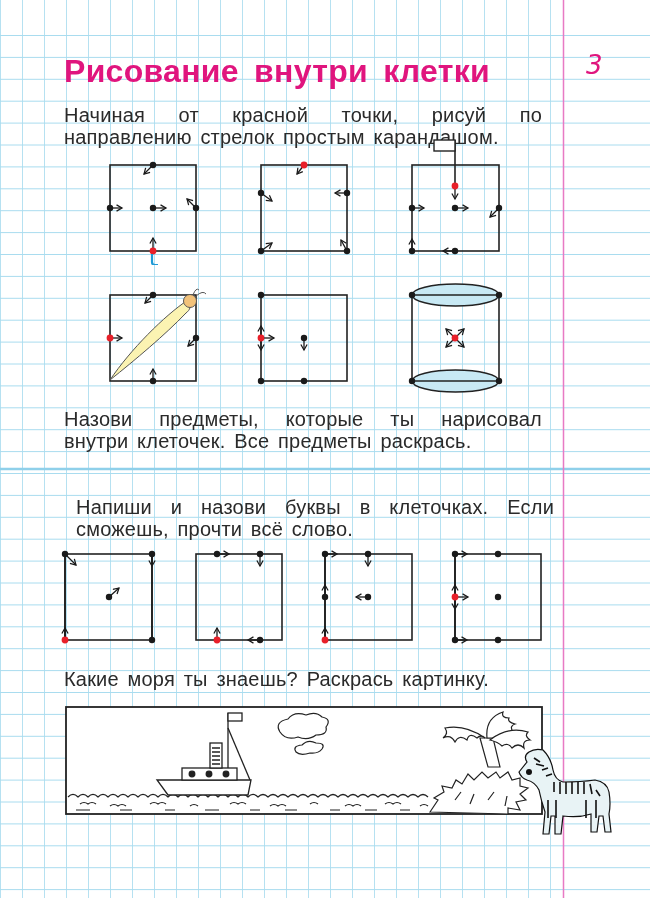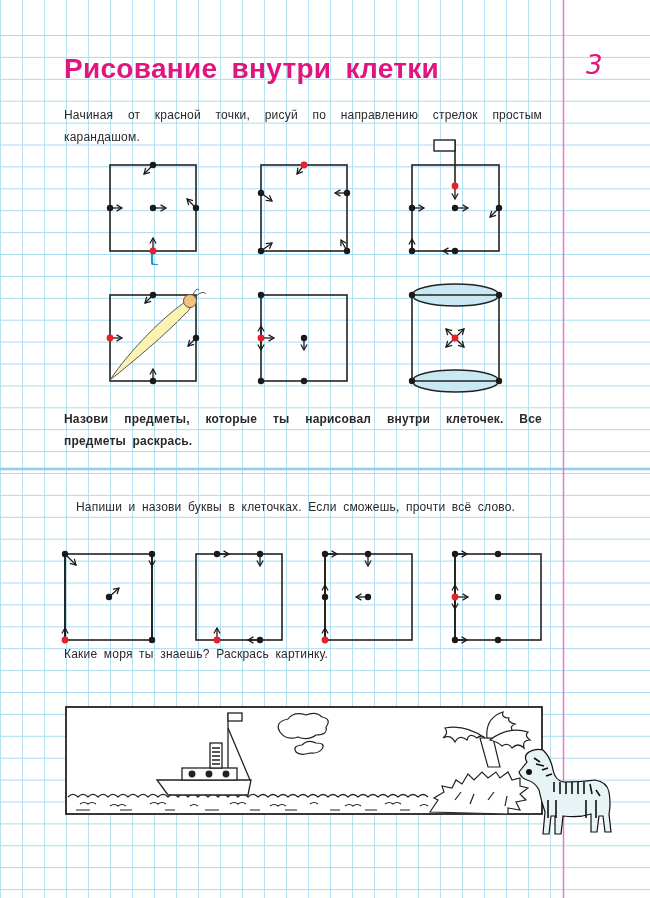--- a/index.html
+++ b/index.html
@@ -5,25 +5,25 @@
     html, body { margin: 0; padding: 0; }
     body {
       width: 650px; height: 898px; position: relative; overflow: hidden;
       background-color: #ffffff;
       font-family: "Liberation Sans", sans-serif;
     }
     .grid {
       position: absolute; left: 0; top: 0; width: 650px; height: 898px;
     }
     .txt {
-      position: absolute; color: #2a2a2a; font-size: 12px; line-height: 22px;
+      position: absolute; color: #2a2a2a; font-size: 20px; line-height: 22px;
       text-align: justify; text-align-last: left; letter-spacing: 0.2px; word-spacing: 3px;
     }
     .title {
-      position: absolute; left: 64px; top: 53px; font-size: 28px; font-weight: bold;
+      position: absolute; left: 64px; top: 53px; font-size: 32px; font-weight: bold;
       color: #e0157e; letter-spacing: 0.3px; word-spacing: 6px;
     }
     .page-num {
       position: absolute; left: 586px; top: 50px; font-size: 26px; font-style: italic;
       color: #e0157e; font-family: "DejaVu Sans", sans-serif; font-weight: 300;
     }
     .fig { position: absolute; }
     svg { display: block; }
   </style>
 </head>
@@ -237,21 +237,21 @@
     <g fill="#1a1a1a">
       <circle cx="412" cy="295" r="3.2"></circle>
         <circle cx="499" cy="295" r="3.2"></circle>
       <circle cx="412" cy="381" r="3.2"></circle>
         <circle cx="499" cy="381" r="3.2"></circle>
     </g>
     <circle cx="455" cy="338" r="3.4" fill="#e8202a"></circle>
   </g>
 </svg>
 
-<div class="txt" style="left:64px; top:408px; width:478px;font-weight:bold;">Назови предметы, которые ты нарисовал внутри клеточек. Все предметы раскрась.</div>
+<div class="txt" style="left:64px; top:408px; width:478px;">Назови предметы, которые ты нарисовал внутри клеточек. Все предметы раскрась.</div>
 
 <div class="txt" style="left:76px; top:496px; width:478px;">Напиши и назови буквы в клеточках. Если сможешь, прочти всё слово.</div>
 
 <svg class="fig" style="left:55px; top:545px;" width="500" height="105" viewBox="55 545 500 105">
   <defs>
     <marker id="ah3" viewBox="0 0 10 10" refX="8" refY="5" markerWidth="6" markerHeight="6" orient="auto-start-reverse">
       <path d="M1,1 L8,5 L1,9" fill="none" stroke="#1a1a1a" stroke-width="1.6"></path>
     </marker>
   </defs>
 
@@ -323,21 +323,21 @@
       <circle cx="455" cy="554" r="3.2"></circle>
         <circle cx="498" cy="554" r="3.2"></circle>
       <circle cx="498" cy="597" r="3.2"></circle>
         <circle cx="455" cy="640" r="3.2"></circle>
       <circle cx="498" cy="640" r="3.2"></circle>
     </g>
     <circle cx="455" cy="597" r="3.4" fill="#e8202a"></circle>
   </g>
 </svg>
 
-<div class="txt" style="left:64px; top:643px; width:478px;">Какие моря ты знаешь? Раскрась картинку.</div>
+<div class="txt" style="left:64px; top:668px; width:478px;">Какие моря ты знаешь? Раскрась картинку.</div>
 
 <svg class="fig" style="left:60px; top:700px;" width="560" height="140" viewBox="60 700 560 140">
   <rect x="66" y="707" width="476" height="107" fill="#fff" stroke="#222" stroke-width="1.8"></rect>
 
   <g fill="none" stroke="#222" stroke-width="1.2">
     <path d="M68,797 q5,-5 10,0 q5,-5 10,0 q5,-5 10,0 q5,-5 10,0 q5,-5 10,0 q5,-5 10,0 q5,-5 10,0 q5,-5 10,0 q5,-5 10,0 q5,-5 10,0 q5,-5 10,0 q5,-5 10,0 q5,-5 10,0 q5,-5 10,0 q5,-5 10,0 q5,-5 10,0 q5,-5 10,0 q5,-5 10,0 q5,-5 10,0 q5,-5 10,0 q5,-5 10,0 q5,-5 10,0 q5,-5 10,0 q5,-5 10,0 q5,-5 10,0 q5,-5 10,0 q5,-5 10,0 q5,-5 10,0 q5,-5 10,0 q5,-5 10,0 q5,-5 10,0 q5,-5 10,0 q5,-5 10,0 q5,-5 10,0 q5,-5 10,0 q5,-5 10,0"></path>
     <path d="M80,804 q4,-3 8,0 q4,-3 8,0 M110,806 q4,-3 8,0 q4,-3 8,0 M150,804 q4,-3 8,0 q4,-3 8,0 M190,806 q4,-3 8,0 M230,804 q4,-3 8,0 q4,-3 8,0 M270,806 q4,-3 8,0 q4,-3 8,0 M310,804 q4,-3 8,0 M345,806 q4,-3 8,0 q4,-3 8,0 M385,804 q4,-3 8,0 q4,-3 8,0 M420,806 q4,-3 8,0"></path>
     <path d="M76,810 h14 M120,810 h12 M165,810 h10 M205,810 h14 M250,810 h10 M285,810 h12 M330,810 h10 M365,810 h12 M400,810 h10"></path>
   </g>
 

